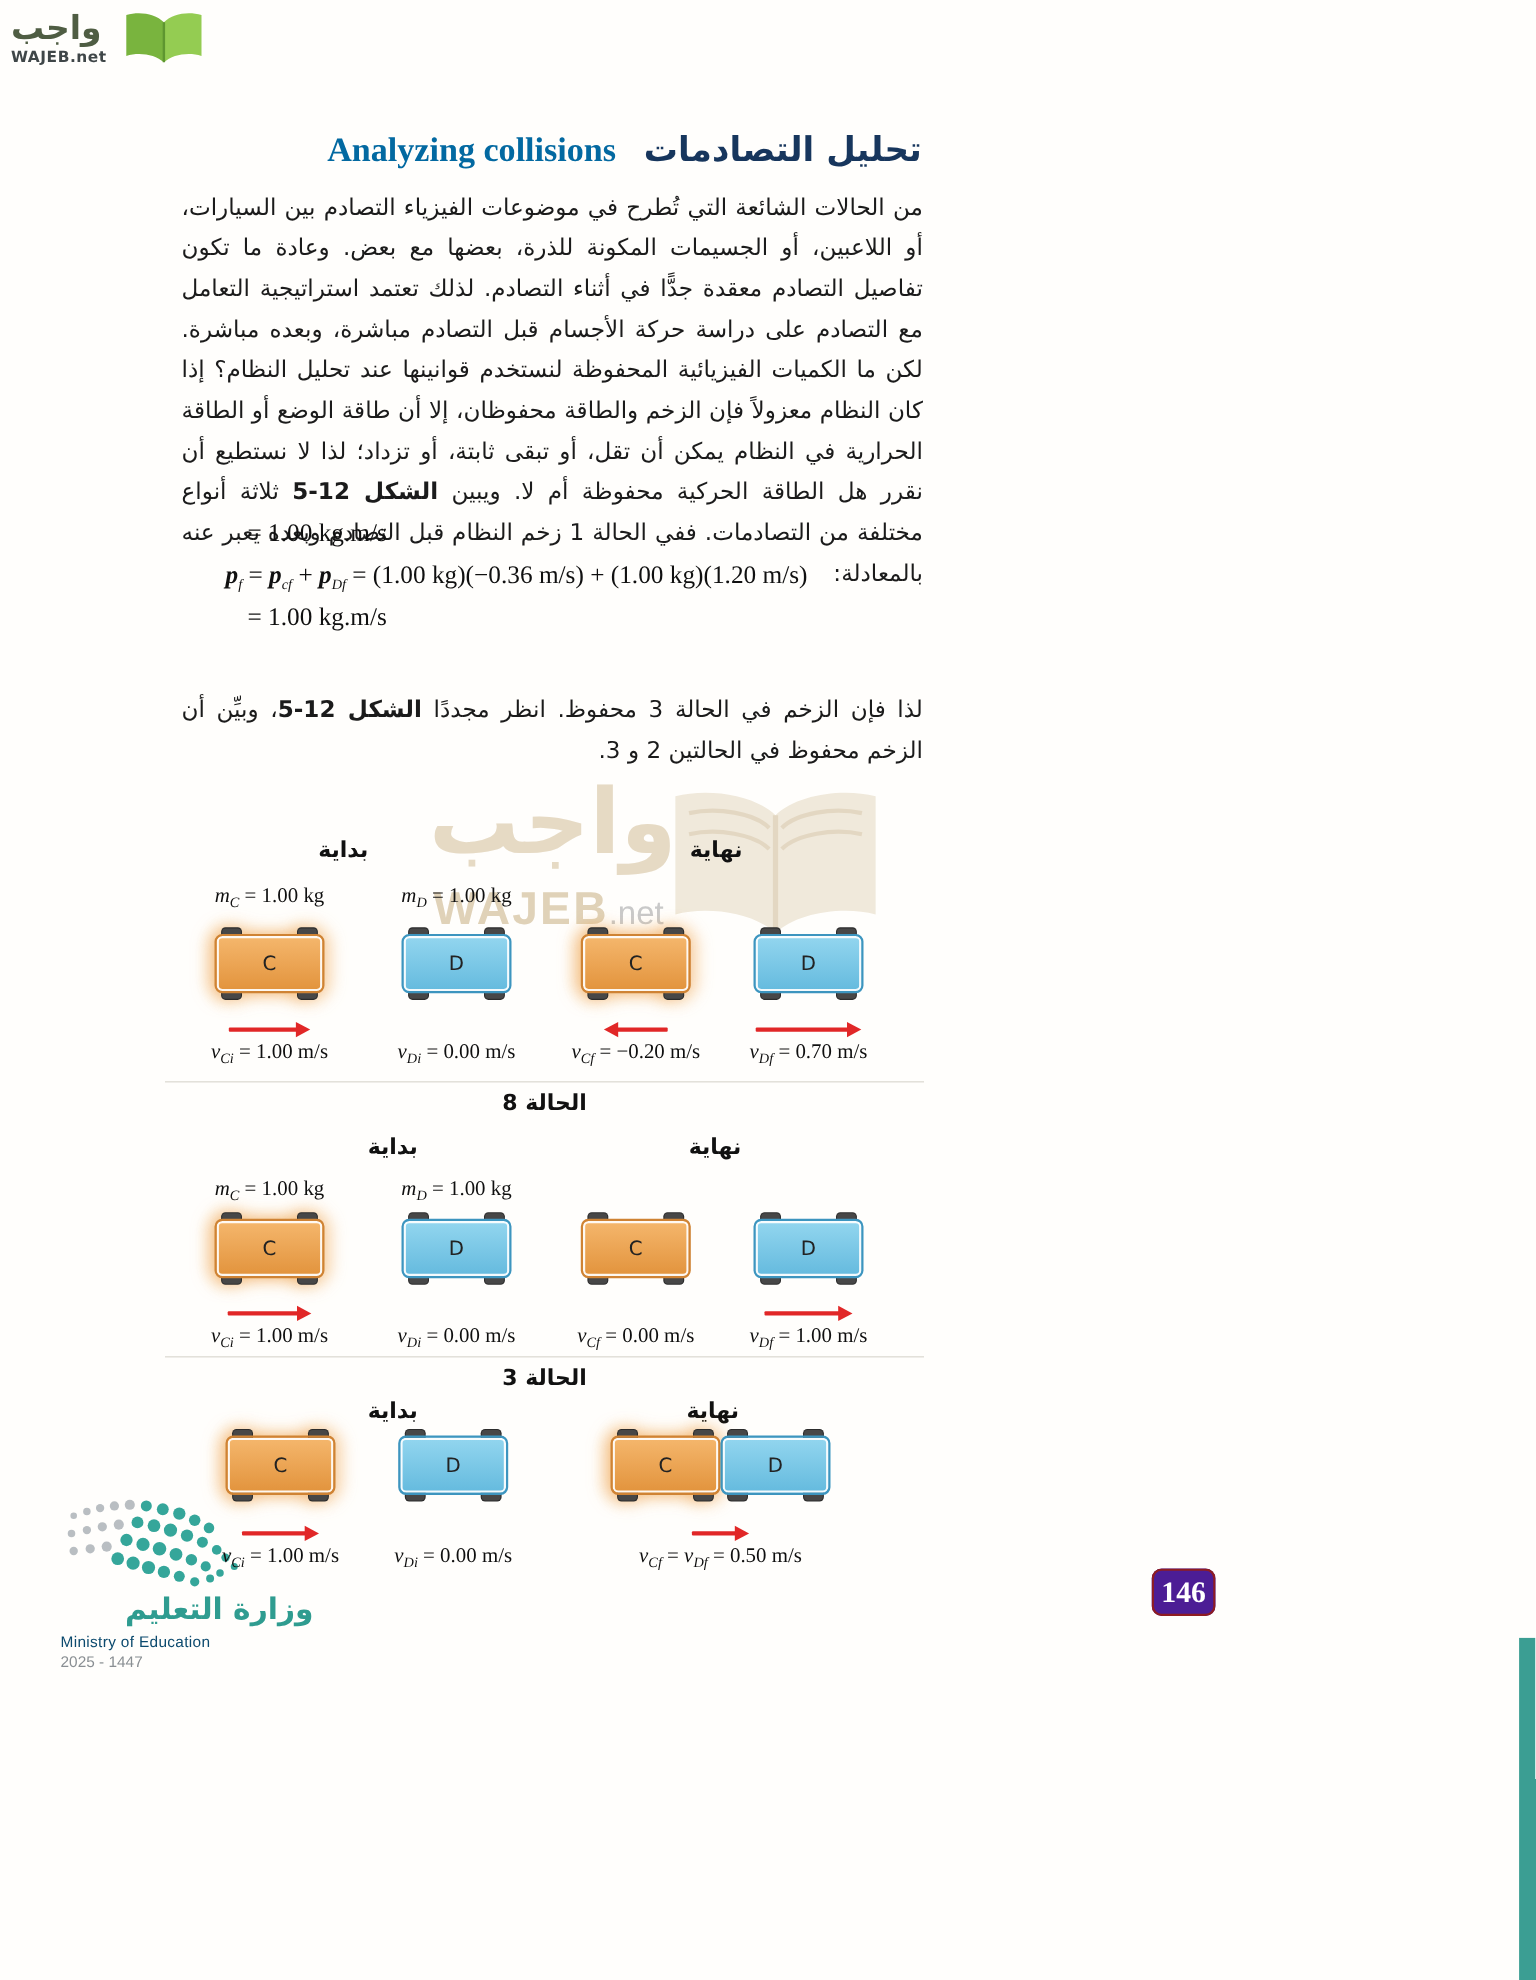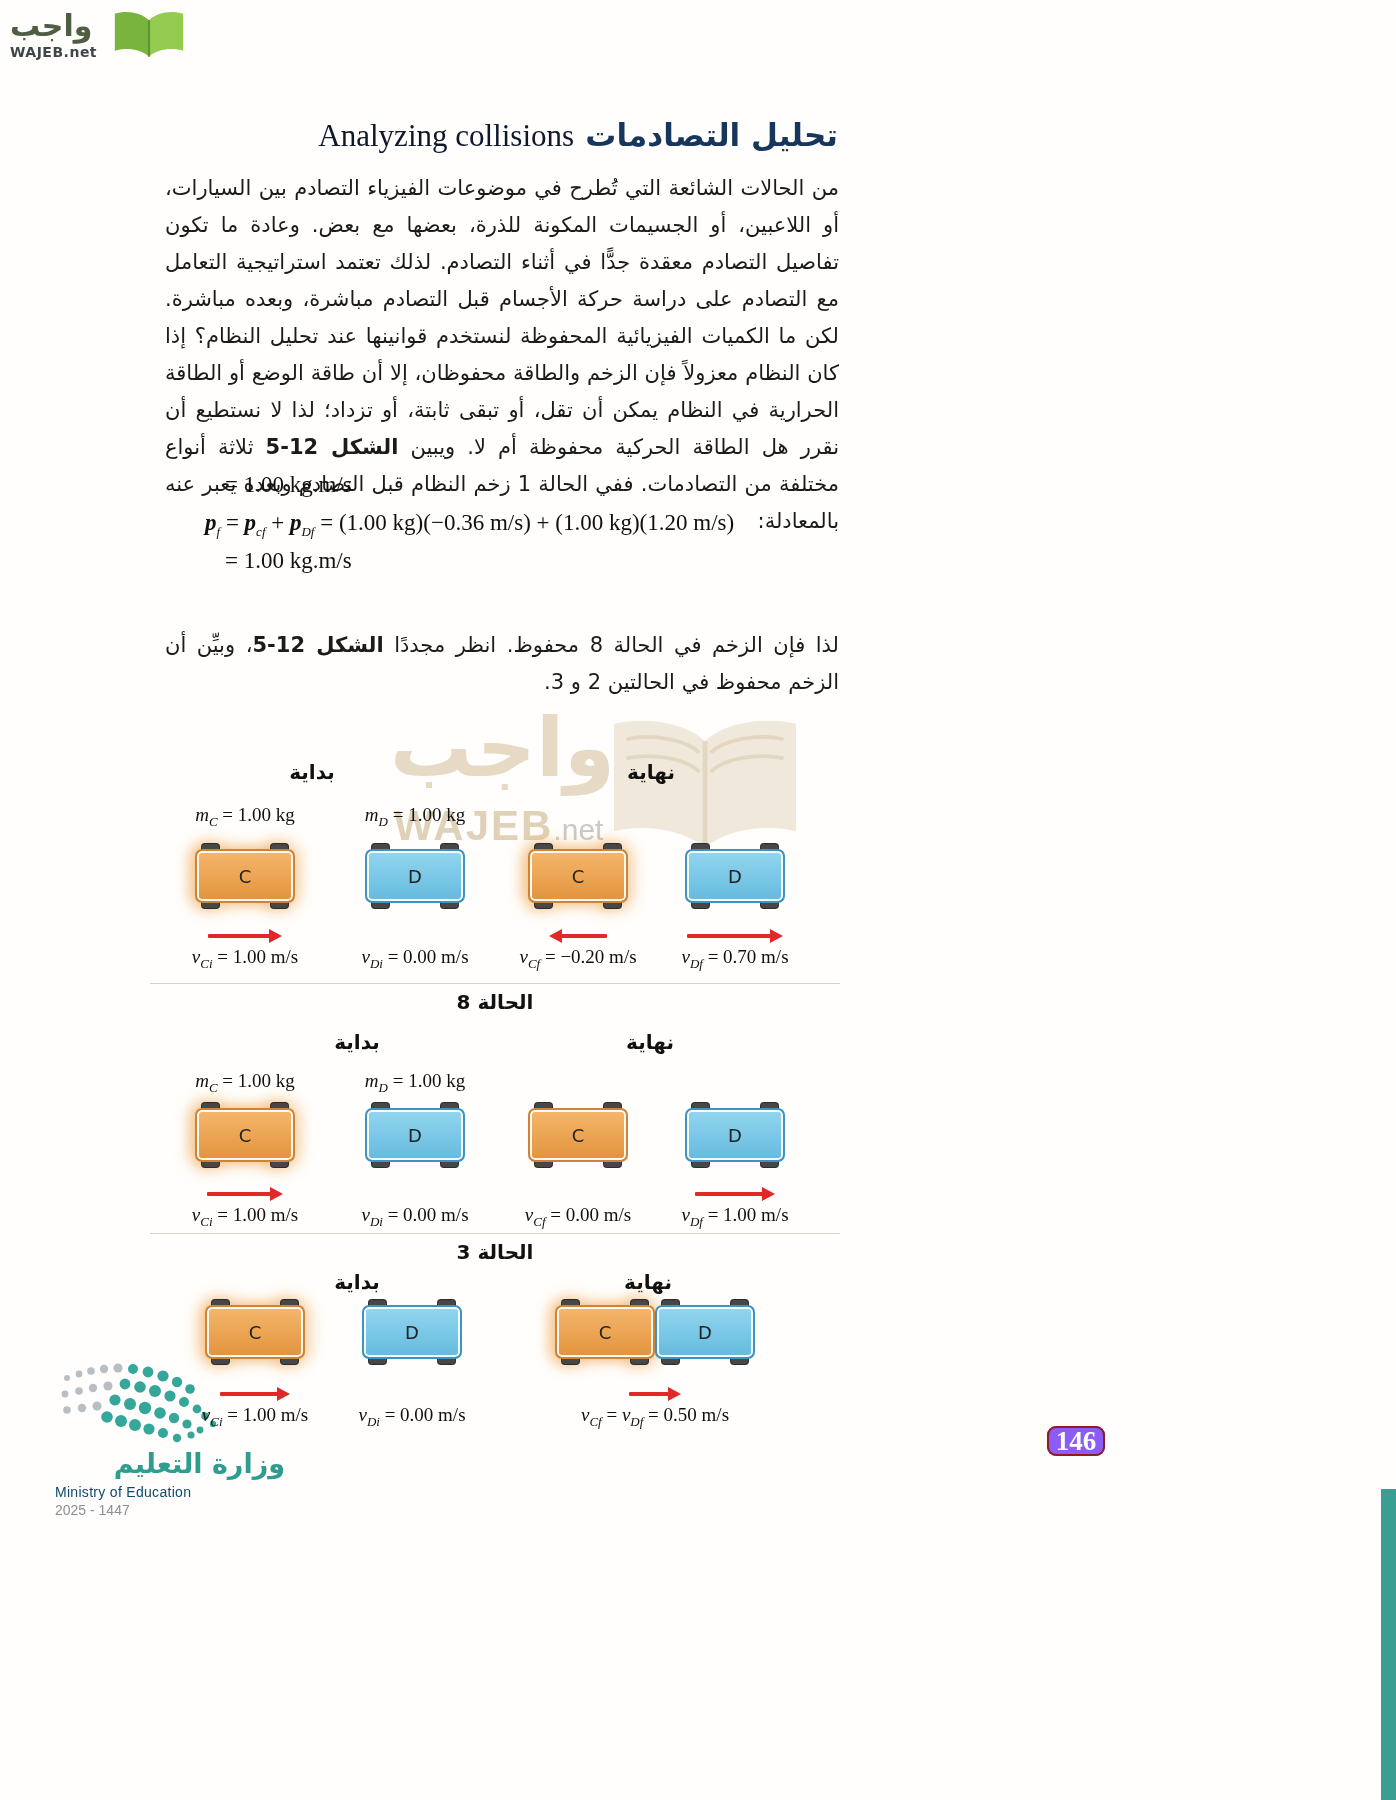--- a/index.html
+++ b/index.html
@@ -9,21 +9,21 @@
   
   .brand { position:absolute; left:10px; top:8px; display:flex; align-items:flex-start; gap:12px; z-index:3; }
   .brand-text { text-align:left; padding-top:2px; }
   .brand-ar { font-size:30px; font-weight:bold; color:#4f5d43; line-height:1.05; }
   .brand-en { font-size:14px; font-weight:bold; color:#3f4648; letter-spacing:.5px; margin-top:2px; }
   .brand-book { width:80px; height:58px; }
 
   
   .heading { position:absolute; left:165px; top:116px; width:673px; direction:rtl; text-align:right; z-index:2; }
   .heading-ar { font-size:31px; font-weight:bold; color:#17365d; }
-  .heading-en { font-size:31px; font-weight:normal; color:#0f172a; font-family:"Liberation Serif", serif; }
+  .heading-en { font-size:31px; font-weight:bold; color:#0369a1; font-family:"Liberation Serif", serif; margin-right:14px; }
 
   
   .para { position:absolute; left:165px; width:674px; direction:rtl; text-align:justify; text-align-last:right;
           font-size:21px; line-height:37px; color:#1b1b1b; z-index:2; }
   .para1 { top:170px; }
   .para2 { top:627px; }
   .figref { font-weight:bold; }
 
   
   .equations { position:absolute; left:205px; top:472px; direction:ltr; font-family:"Liberation Serif", serif;
@@ -93,21 +93,21 @@
   .cap-bullet { color:#f0a43a; font-size:13px; margin-left:6px; }
   .cap-title  { color:#c64a1c; font-weight:bold; }
 
   
   .ministry { position:absolute; left:55px; top:1360px; width:230px; z-index:1; }
   .ministry-dots { width:190px; height:88px; display:block; }
   .ministry-ar { font-size:27px; color:#2f9c90; font-weight:bold; margin-top:0px; }
   .ministry-en { font-size:14px; color:#0c4a6e; margin-top:5px; letter-spacing:.3px; font-family:"Liberation Sans", sans-serif; }
   .ministry-years { font-size:14px; color:#8a8f93; margin-top:2px; font-family:"Liberation Sans", sans-serif; }
 
-  .page-badge { position:absolute; left:1047px; top:1426px; width:58px; height:30px; background:#8b5cf6;
+  .page-badge { position:absolute; left:1047px; top:1426px; width:58px; height:43px; background:#4c1d95;
                 border-radius:9px; color:#fff; font-size:27px; font-weight:bold; display:flex; align-items:center;
                 justify-content:center; box-shadow: inset 0 0 0 2px #8f1c21; z-index:3;
                 font-family:"Liberation Serif", serif; }
   .side-bar { position:absolute; left:1381px; top:1489px; width:15px; height:311px; background:#3b9e93; z-index:3; }
 </style>
 </head>
 <body>
 
 <div class="page">
 
@@ -129,21 +129,21 @@
   </h1>
 
   <p class="para para1" dir="rtl"><span>من الحالات الشائعة التي تُطرح في موضوعات الفيزياء التصادم بين السيارات، أو اللاعبين، أو الجسيمات المكونة للذرة، بعضها مع بعض. وعادة ما تكون تفاصيل التصادم معقدة جدًّا في أثناء التصادم. لذلك تعتمد استراتيجية التعامل مع التصادم على دراسة حركة الأجسام قبل التصادم مباشرة، وبعده مباشرة. لكن ما الكميات الفيزيائية المحفوظة لنستخدم قوانينها عند تحليل النظام؟ إذا كان النظام معزولاً فإن الزخم والطاقة محفوظان، إلا أن طاقة الوضع أو الطاقة الحرارية في النظام يمكن أن تقل، أو تبقى ثابتة، أو تزداد؛ لذا لا نستطيع أن نقرر هل الطاقة الحركية محفوظة أم لا. ويبين </span><b class="figref">الشكل 12-5</b><span> ثلاثة أنواع مختلفة من التصادمات. ففي الحالة 1 زخم النظام قبل التصادم وبعده يعبر عنه بالمعادلة:</span></p>
 
   <div class="equations" dir="ltr">
     <div class="eq-line eq-result">= 1.00 kg.m/s</div>
     <div class="eq-line"><span class="pv">p</span><sub>f</sub><span> = </span><span class="pv">p</span><sub>cf</sub><span> + </span><span class="pv">p</span><sub>Df</sub><span> = (1.00 kg)(−0.36 m/s) + (1.00 kg)(1.20 m/s)</span></div>
     <div class="eq-line eq-result">= 1.00 kg.m/s</div>
   </div>
 
-  <p class="para para2" dir="rtl"><span>لذا فإن الزخم في الحالة 8 محفوظ. انظر مجددًا </span><b class="figref">الشكل 12-5</b><span>، وبيِّن أن الزخم محفوظ في الحالتين 2 و 3.</span></p>
+  <p class="para para2" dir="rtl"><span>لذا فإن الزخم في الحالة 3 محفوظ. انظر مجددًا </span><b class="figref">الشكل 12-5</b><span>، وبيِّن أن الزخم محفوظ في الحالتين 2 و 3.</span></p>
 
   <div class="figure">
 
     <div class="watermark">
       <div class="wm-ar">واجب</div>
       <div class="wm-en"><span>WAJEB</span><span class="wm-net">.net</span></div>
       <svg class="wm-book" viewBox="0 0 240 160">
         <path d="M120 28 C100 8 55 2 25 10 L25 122 C55 114 100 120 120 140 C140 120 185 114 215 122 L215 10 C185 2 140 8 120 28 Z" fill="#f0e9db"></path>
         <path d="M120 28 L120 140" stroke="#e3d7c2" stroke-width="5"></path>
         <path d="M38 26 C65 20 100 26 114 40" stroke="#e3d7c2" stroke-width="4" fill="none"></path>

